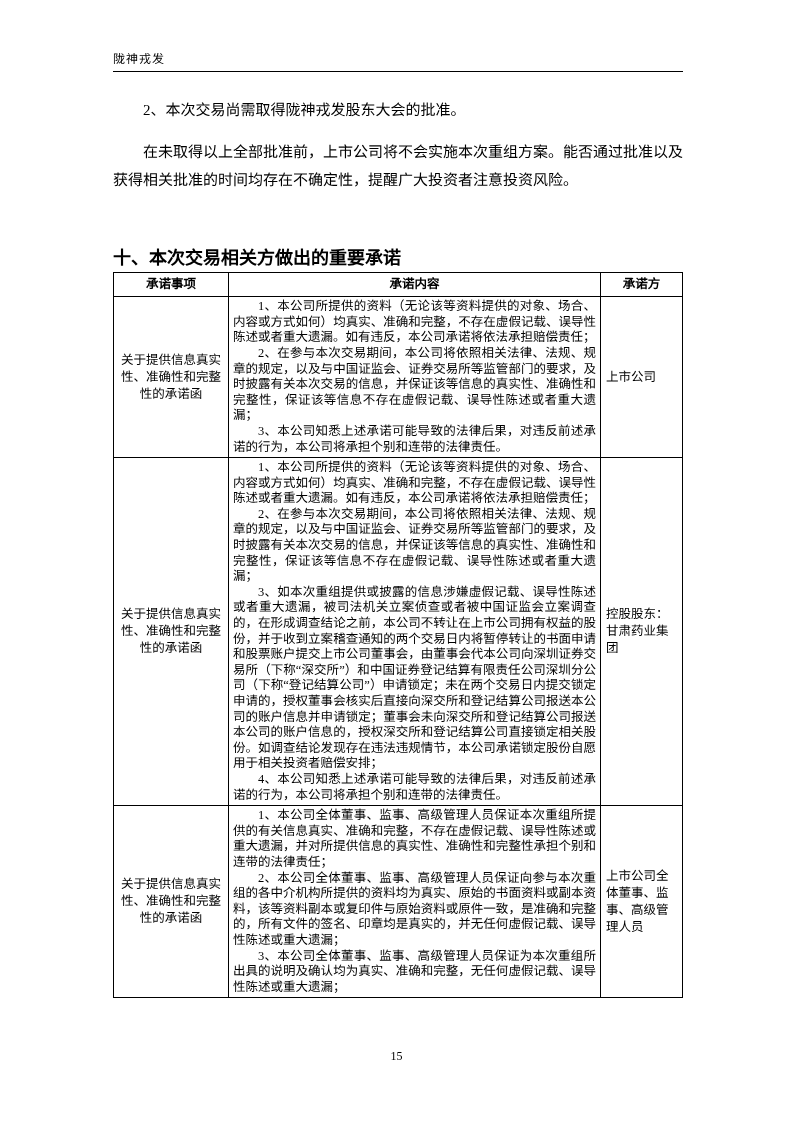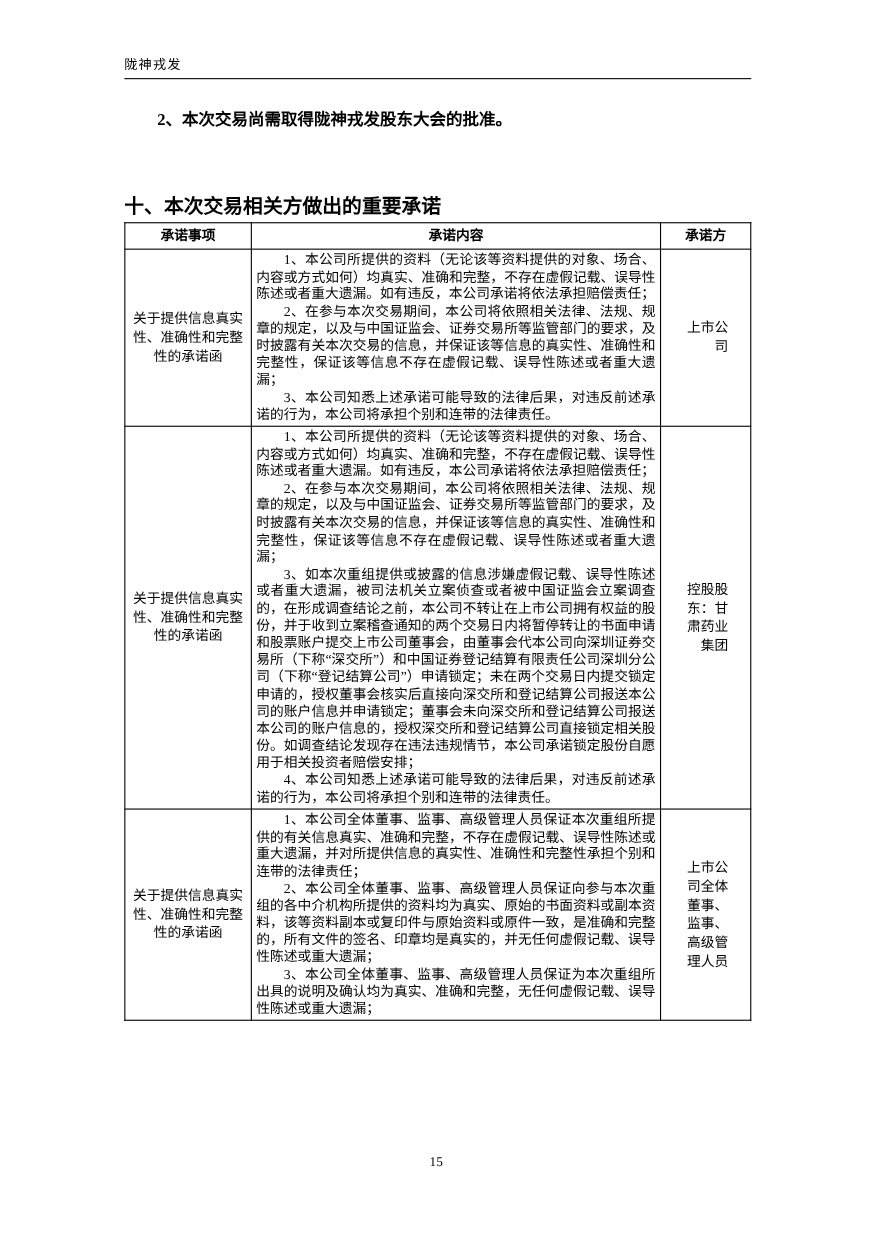--- a/index.html
+++ b/index.html
@@ -29,21 +29,20 @@
     line-height: 1.2;
   }
   .page-header .hdr-left { letter-spacing: 1px; }
   .page-header .hdr-right { text-align: right; }
 
   .body-para {
     font-size: 15px;
     line-height: 28px;
     text-align: justify;
     text-indent: 2em;
-    font-weight: bold;
   }
   .para-approval { margin-top: 24px; }
   .para-risk { margin-top: 14px; }
 
   .section-heading {
     margin-top: 52px;
     font-family: "Liberation Sans", "DejaVu Sans", sans-serif;
     font-size: 18px;
     font-weight: bold;
     line-height: 1.4;
@@ -84,23 +83,23 @@
   }
   td.cell-content {
     vertical-align: middle;
     padding: 2px 4px;
     text-align: justify;
   }
   td.cell-content p {
     text-indent: 2em;
   }
   td.cell-party {
-    text-align: right;
+    text-align: left;
     vertical-align: middle;
-    padding: 3px 20px;
+    padding: 3px 5px;
     line-height: 17px;
   }
   .page-footer {
     position: absolute;
     bottom: 58px;
     left: 0;
     width: 100%;
     text-align: center;
     font-size: 12px;
   }
@@ -111,20 +110,21 @@
 <div class="page">
 
   <header class="page-header">
     <span class="hdr-left">陇神戎发</span>
   </header>
 
   <main class="content">
 
     <p class="body-para para-approval">2、本次交易尚需取得陇神戎发股东大会的批准。</p>
 
+    <p class="body-para para-risk">在未取得以上全部批准前，上市公司将不会实施本次重组方案。能否通过批准以及获得相关批准的时间均存在不确定性，提醒广大投资者注意投资风险。</p>
 
     <h1 class="section-heading">十、本次交易相关方做出的重要承诺</h1>
 
 
     <table class="commitments">
       <colgroup>
         <col class="c-item">
         <col class="c-content">
         <col class="c-party">
       </colgroup>

